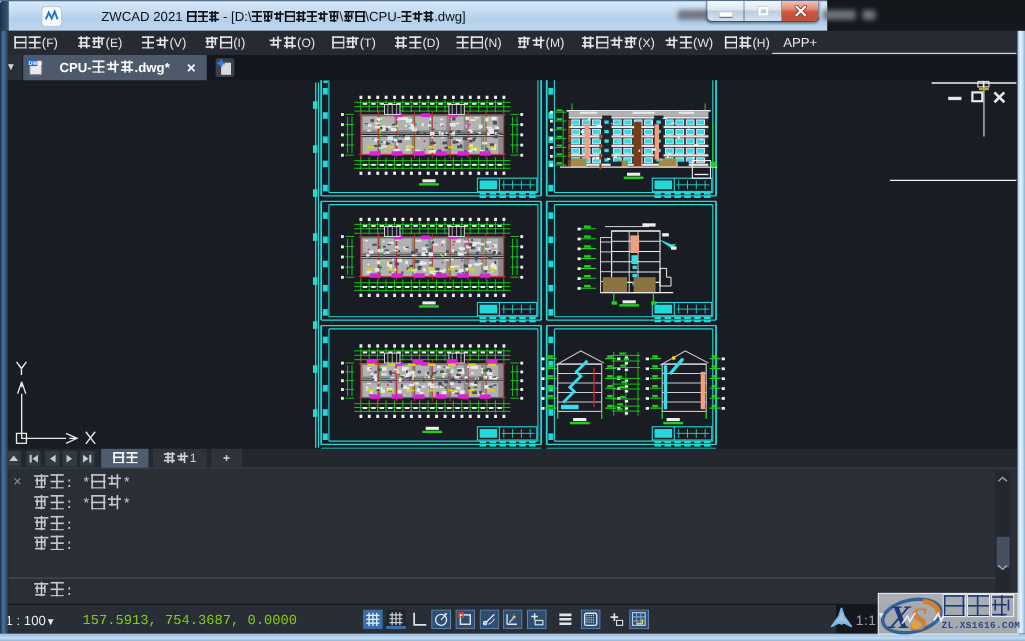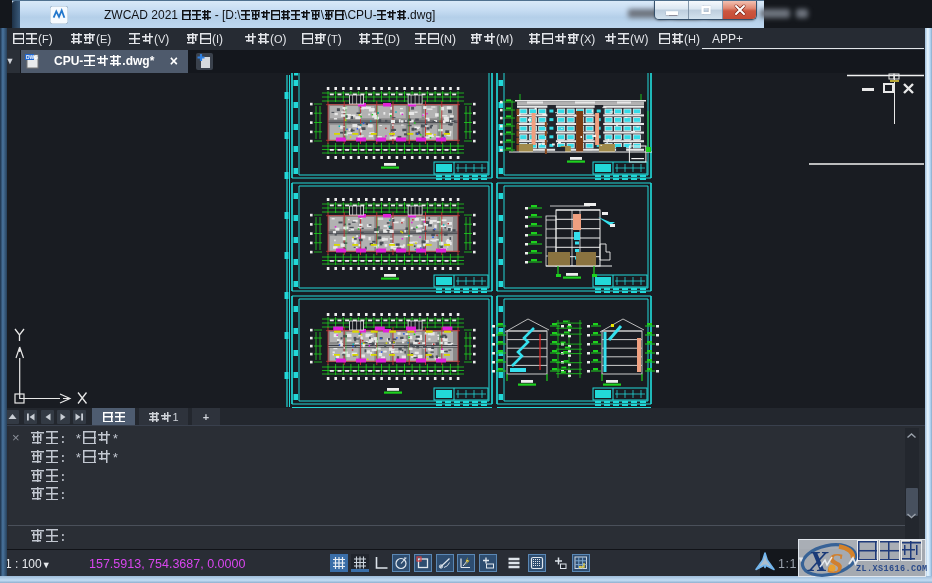--- a/index.html
+++ b/index.html
@@ -10,21 +10,21 @@
 .s12{width:12.5px;height:13px;margin:0 1px}
 .s10{width:10px;height:10px;margin:0 1px}
 .ts{width:9px;height:10.5px;margin:0 0.5px}
 .p1{background-image:linear-gradient(currentColor,currentColor),linear-gradient(currentColor,currentColor),linear-gradient(currentColor,currentColor),linear-gradient(currentColor,currentColor),linear-gradient(currentColor,currentColor);background-size:100% 1.5px,100% 1.5px,100% 1.5px,1.5px 100%,1.5px 100%;background-position:0 0,0 50%,0 100%,0 0,100% 0}
 .p2{background-image:linear-gradient(currentColor,currentColor),linear-gradient(currentColor,currentColor),linear-gradient(currentColor,currentColor),linear-gradient(currentColor,currentColor);background-size:100% 1.5px,100% 1.5px,100% 1.5px,1.5px 100%;background-position:0 0,0 50%,0 100%,50% 0}
 .p3{background-image:linear-gradient(currentColor,currentColor),linear-gradient(currentColor,currentColor),linear-gradient(currentColor,currentColor),linear-gradient(currentColor,currentColor),linear-gradient(currentColor,currentColor);background-size:1.5px 100%,1.5px 100%,100% 1.5px,100% 1.5px,60% 1.5px;background-position:25% 0,75% 0,0 15%,0 85%,20% 50%}
 .p4{background-image:linear-gradient(currentColor,currentColor),linear-gradient(currentColor,currentColor),linear-gradient(currentColor,currentColor),linear-gradient(currentColor,currentColor),linear-gradient(currentColor,currentColor),linear-gradient(currentColor,currentColor);background-size:100% 1.5px,1.5px 100%,70% 1.5px,70% 1.5px,1.5px 55%,1.5px 55%;background-position:0 8%,50% 0,15% 45%,15% 95%,15% 45%,85% 45%}
 .p5{background-image:linear-gradient(currentColor,currentColor),linear-gradient(currentColor,currentColor),linear-gradient(currentColor,currentColor),linear-gradient(currentColor,currentColor);background-size:100% 1.5px,60% 1.5px,1.5px 70%,1.5px 100%;background-position:0 30%,20% 70%,30% 30%,70% 0}
 
 
-#title{position:absolute;left:12px;top:0;width:752px;height:28px;background:linear-gradient(#d9e9f8 0%,#c6dcf2 35%,#b4cfe9 60%,#bed7ef 100%);border-top:1px solid #50718f}
+#title{position:absolute;left:0;top:0;width:752px;height:28px;background:linear-gradient(#d9e9f8 0%,#c6dcf2 35%,#b4cfe9 60%,#bed7ef 100%);border-top:1px solid #50718f}
 #title .txt{position:absolute;left:92px;top:7px;font-size:12px;color:#101114}
 #blur1{position:absolute;left:616px;top:6px;width:180px;height:14px;filter:blur(2.5px)}
 #blur1 b{position:absolute;top:2px;height:9px;background:#6e747e;border-radius:2px}
 #wbtns{position:absolute;right:7px;top:0;width:103px;height:19px;border:1px solid #35506b;border-top:none;border-radius:0 0 5px 5px;overflow:hidden;display:flex;box-shadow:0 1px 2px rgba(0,0,0,.3)}
 .wb{flex:1;position:relative;border-right:1px solid #8296aa;background:linear-gradient(#f5f9fd 0%,#dae6f1 45%,#bccddd 50%,#d3e2ee 100%)}
 .wb.close{background:linear-gradient(#f3c1b2 0%,#e18a74 40%,#cc5740 55%,#c64b35 100%);border-right:none}
 .wb .gl{position:absolute;left:50%;top:50%;transform:translate(-50%,-50%);color:#333}
 
 #menu{position:absolute;left:0;top:28px;width:932px;height:22px;background:#262b33;color:#e3e5e9;font-size:12px}
 #menu span.mi{position:absolute;top:4px}
@@ -1913,21 +1913,21 @@
         </svg>
         <div style="position:absolute;left:1px;right:1px;top:60px;height:28px;background:#47505e;border-radius:1px"></div>
         <svg width="13" height="8" viewBox="0 0 13 8" style="position:absolute;bottom:28px;left:0">
           <path d="M2.5 2 L6.5 5.5 L10.5 2" fill="none" stroke="#9aa1ab" stroke-width="1.4"></path>
         </svg>
       </div>
 </div>
 
 <div id="status">
       <span style="position:absolute;left:5px;top:7px;color:#e8eaee">1 : 100<span style="font-size:9px">▼</span></span>
-      <span style="position:absolute;left:89px;top:7px;font-family:Liberation Sans, sans-serif;font-size:12.5px;color:#d946ef">157.5913, 754.3687, 0.0000</span>
+      <span style="position:absolute;left:75px;top:7px;font-family:Liberation Mono, monospace;font-size:12.5px;color:#84cc16">157.5913, 754.3687, 0.0000</span>
       <svg class="sic" style="left:330px" viewBox="0 0 18 18">
         <rect width="18" height="18" fill="#3a6ea8"></rect>
         <path d="M3 5.5h12M3 9h12M3 12.5h12M5.5 3v12M9 3v12M12.5 3v12" stroke="#e8eef4" stroke-width="1.2"></path>
       </svg>
       <svg class="sic" style="left:351px" viewBox="0 0 18 18">
         <rect width="18" height="18" fill="#20242c"></rect>
         <rect x="0" y="15" width="18" height="3" fill="#3a6ea8"></rect>
         <path d="M3 5h12M3 8.5h12M3 12h12M5.5 2.5v12M9 2.5v12M12.5 2.5v12" stroke="#cdd5de" stroke-width="1.1"></path>
       </svg>
       <svg class="sic" style="left:372px" viewBox="0 0 18 18">

